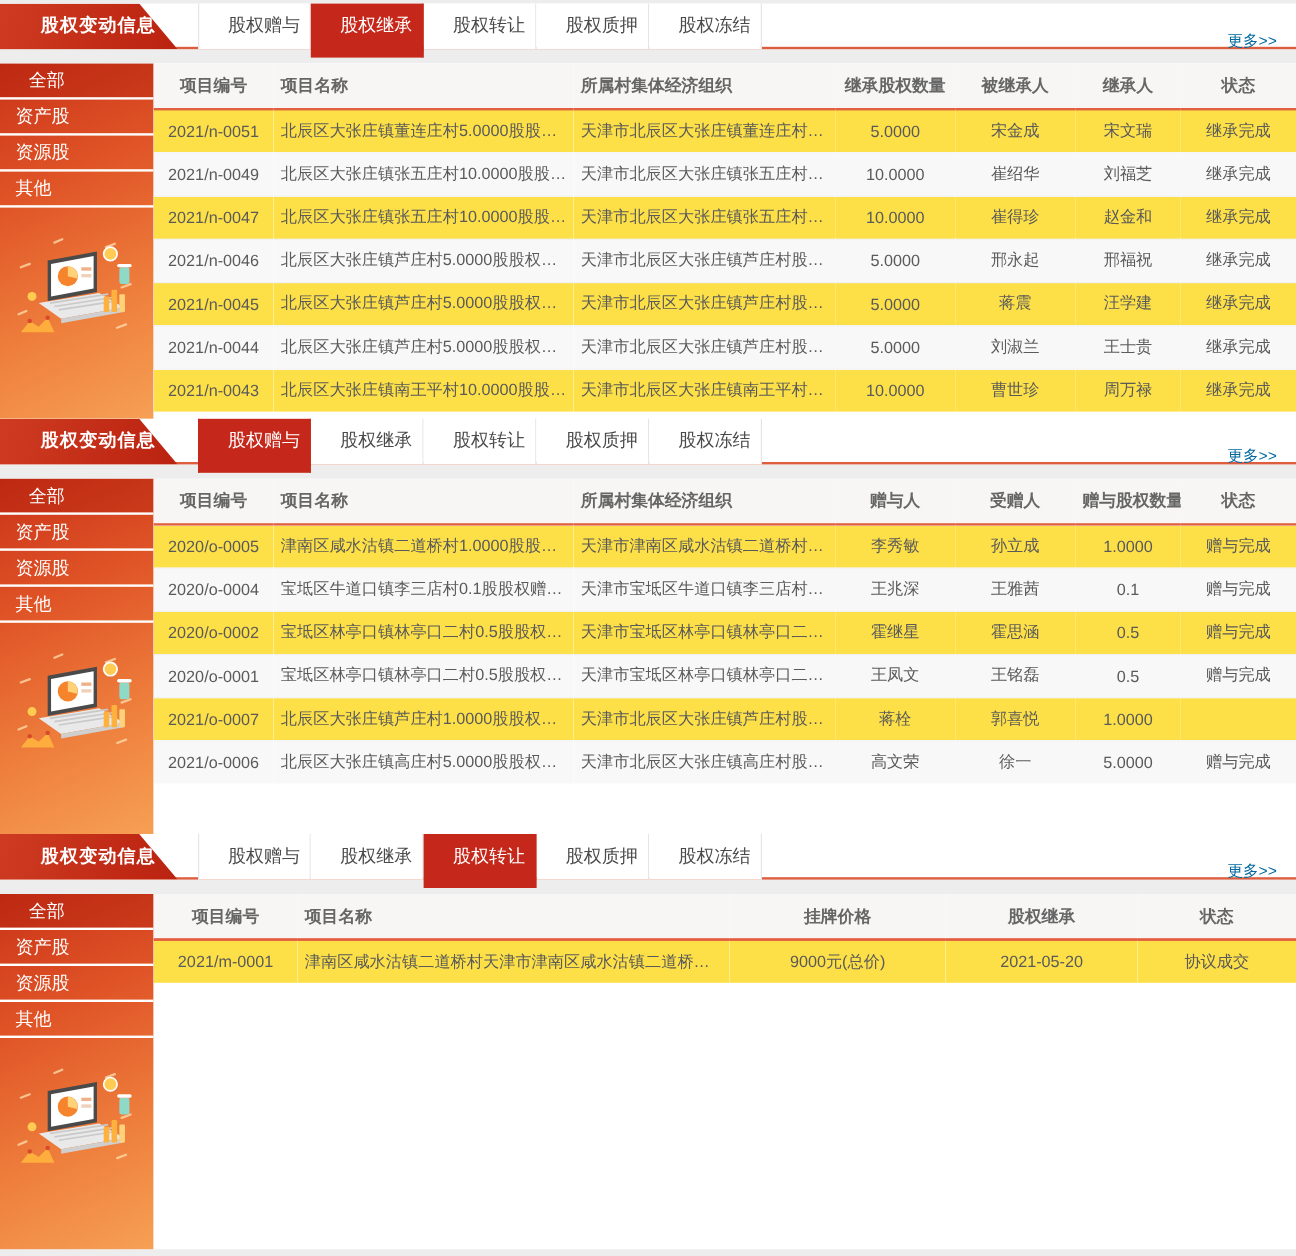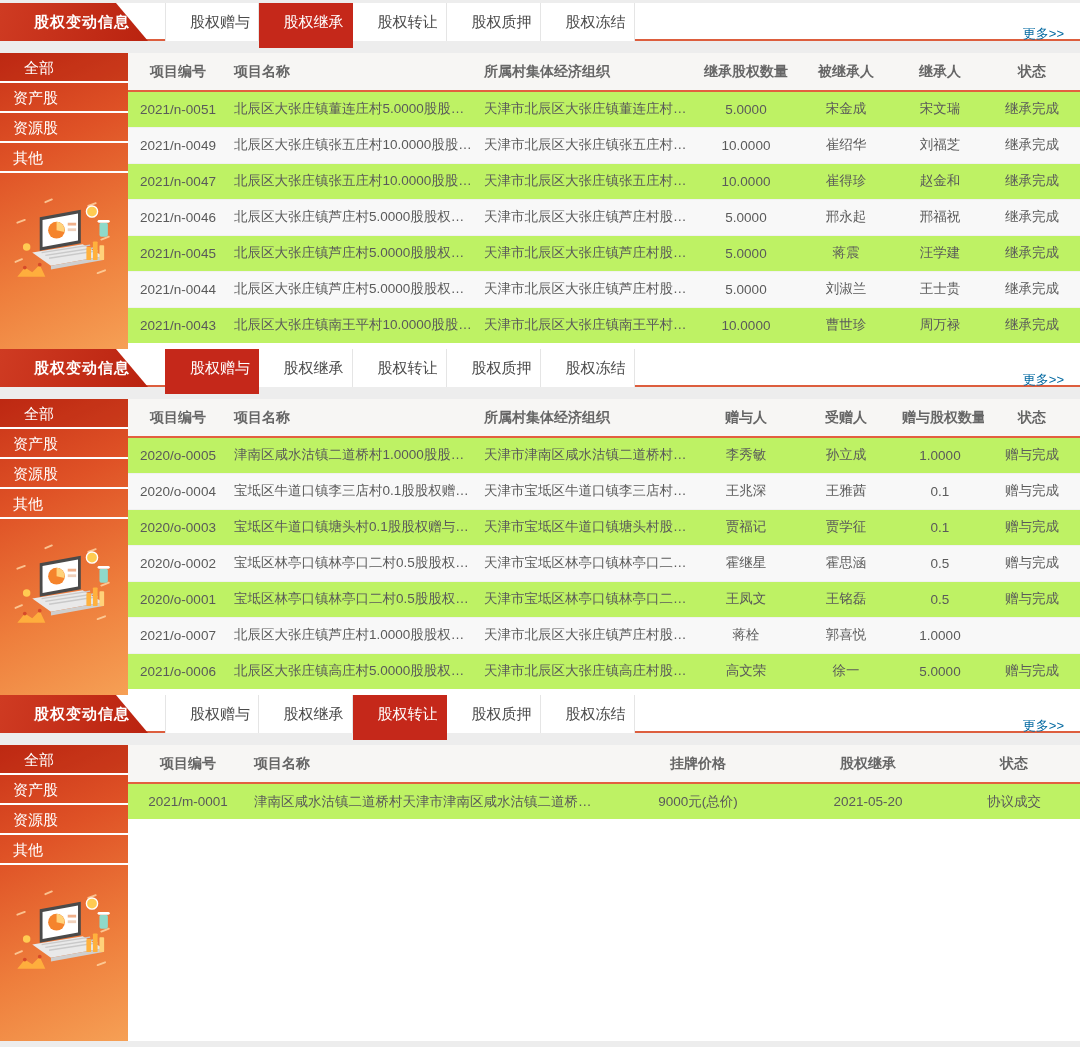--- a/index.html
+++ b/index.html
@@ -69,21 +69,21 @@
   .side-item.active { background:rgba(150,5,0,0.22);padding-left:24px; }
   .illus { margin:14px auto 0 auto; width:112px; height:130px; }
   .tablewrap { flex:1 1 auto; background:#fff; overflow:hidden; }
   table { border-collapse:collapse; table-layout:fixed; width:952px; }
   thead tr { height:38px; background:#f7f6f4; }
   th {
     font-size:14px; color:#666; font-weight:bold;
     border-bottom:2px solid #e2603f; padding:0 6px;
     white-space:nowrap; overflow:hidden;
   }
-  tbody tr { height:36px; background:#bef264; }
+  tbody tr { height:36px; background:#fde047; }
   tbody tr:nth-child(even) { background:#f8f8f8; }
   tbody tr + tr td { border-top:1px solid #f1f1f1; }
   td {
     font-size:13.5px; color:#5a5a5a; padding:0 6px;
     white-space:nowrap; overflow:hidden; text-overflow:ellipsis;
   }
   .al { text-align:left; }
   .ac { text-align:center; }
   td.al:first-of-type { padding-left:20px; }
 </style>
@@ -336,29 +336,20 @@
               <tr>
                 <td class="ac">2020/o-0004</td>
                 <td class="al">宝坻区牛道口镇李三店村0.1股股权赠与项目</td>
                 <td class="al">天津市宝坻区牛道口镇李三店村股...</td>
                 <td class="ac">王兆深</td>
                 <td class="ac">王雅茜</td>
                 <td class="ac">0.1</td>
                 <td class="ac">赠与完成</td>
               </tr>
               <tr>
-                <td class="ac">2020/o-0003</td>
-                <td class="al">宝坻区牛道口镇塘头村0.1股股权赠与项目</td>
-                <td class="al">天津市宝坻区牛道口镇塘头村股份...</td>
-                <td class="ac">贾福记</td>
-                <td class="ac">贾学征</td>
-                <td class="ac">0.1</td>
-                <td class="ac">赠与完成</td>
-              </tr>
-              <tr>
                 <td class="ac">2020/o-0002</td>
                 <td class="al">宝坻区林亭口镇林亭口二村0.5股股权赠与...</td>
                 <td class="al">天津市宝坻区林亭口镇林亭口二村...</td>
                 <td class="ac">霍继星</td>
                 <td class="ac">霍思涵</td>
                 <td class="ac">0.5</td>
                 <td class="ac">赠与完成</td>
               </tr>
               <tr>
                 <td class="ac">2020/o-0001</td>

